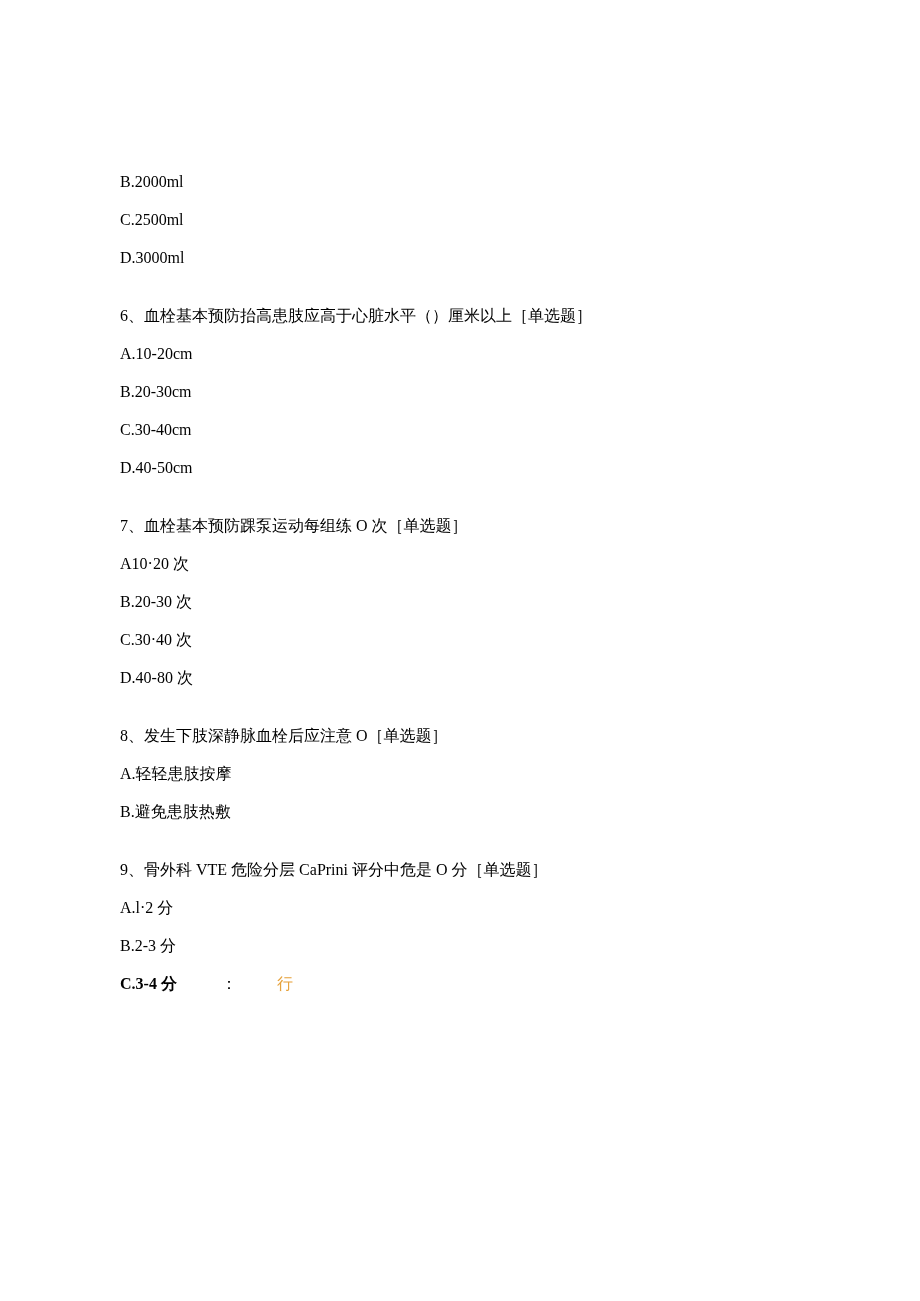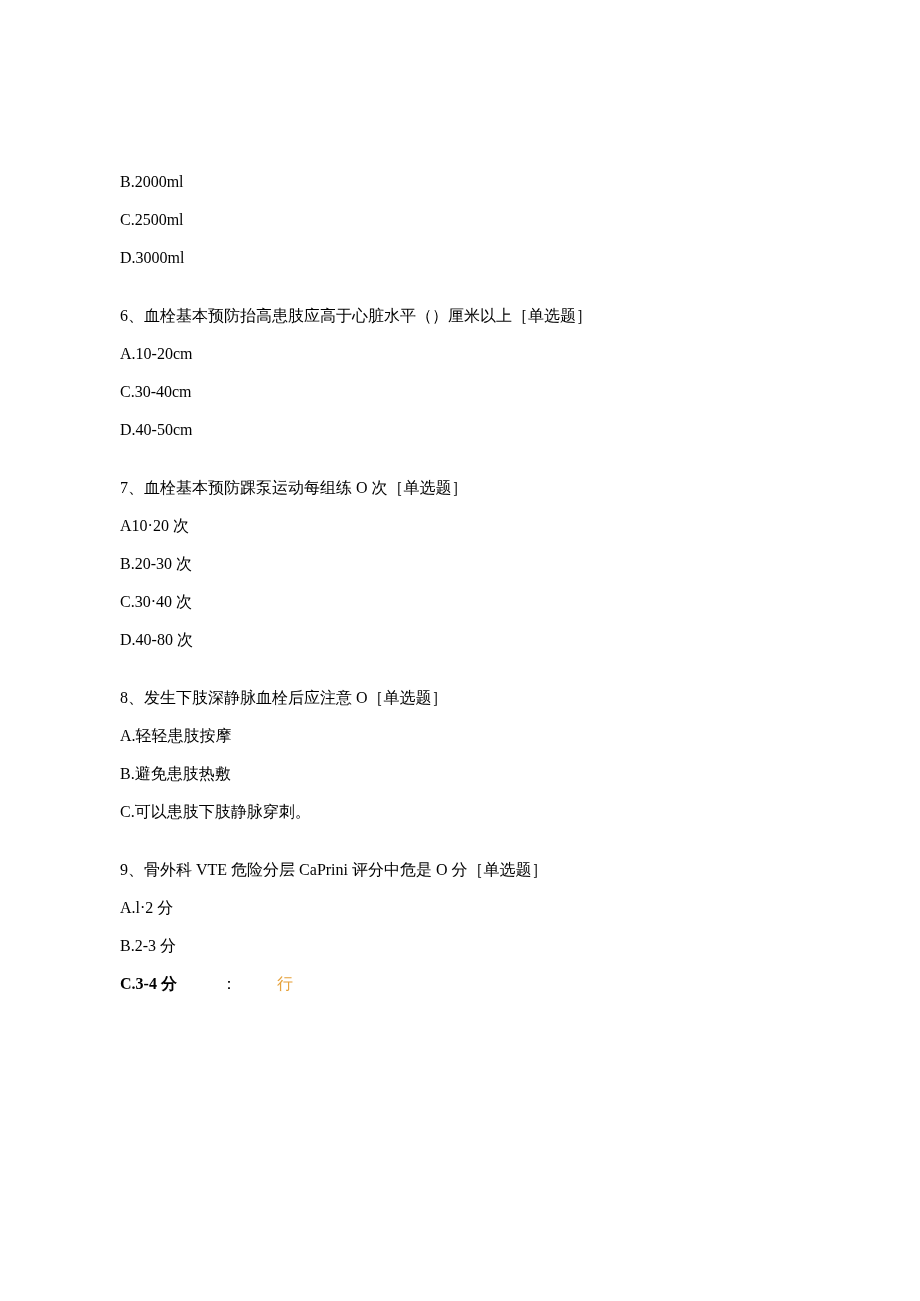--- a/index.html
+++ b/index.html
@@ -42,33 +42,33 @@
 <body>
 
 <div class="page">
 
   <div class="option">B.2000ml</div>
   <div class="option">C.2500ml</div>
   <div class="option">D.3000ml</div>
 
   <div class="question">6、血栓基本预防抬高患肢应高于心脏水平（）厘米以上［单选题］</div>
   <div class="option">A.10-20cm</div>
+  <div class="option">B.20-30cm</div>
   <div class="option">C.30-40cm</div>
   <div class="option">D.40-50cm</div>
 
   <div class="question">7、血栓基本预防踝泵运动每组练 O 次［单选题］</div>
   <div class="option">A10·20 次</div>
   <div class="option">B.20-30 次</div>
   <div class="option">C.30·40 次</div>
   <div class="option">D.40-80 次</div>
 
   <div class="question">8、发生下肢深静脉血栓后应注意 O［单选题］</div>
   <div class="option">A.轻轻患肢按摩</div>
   <div class="option">B.避免患肢热敷</div>
-  <div class="option">C.可以患肢下肢静脉穿刺。</div>
 
   <div class="question">9、骨外科 VTE 危险分层 CaPrini 评分中危是 O 分［单选题］</div>
   <div class="option">A.l·2 分</div>
   <div class="option">B.2-3 分</div>
   <div class="option">
     <span class="q9c">C.3-4 分</span>
     <span class="q9c-colon">：</span><span class="q9c-extra">行</span>
   </div>
 
 

